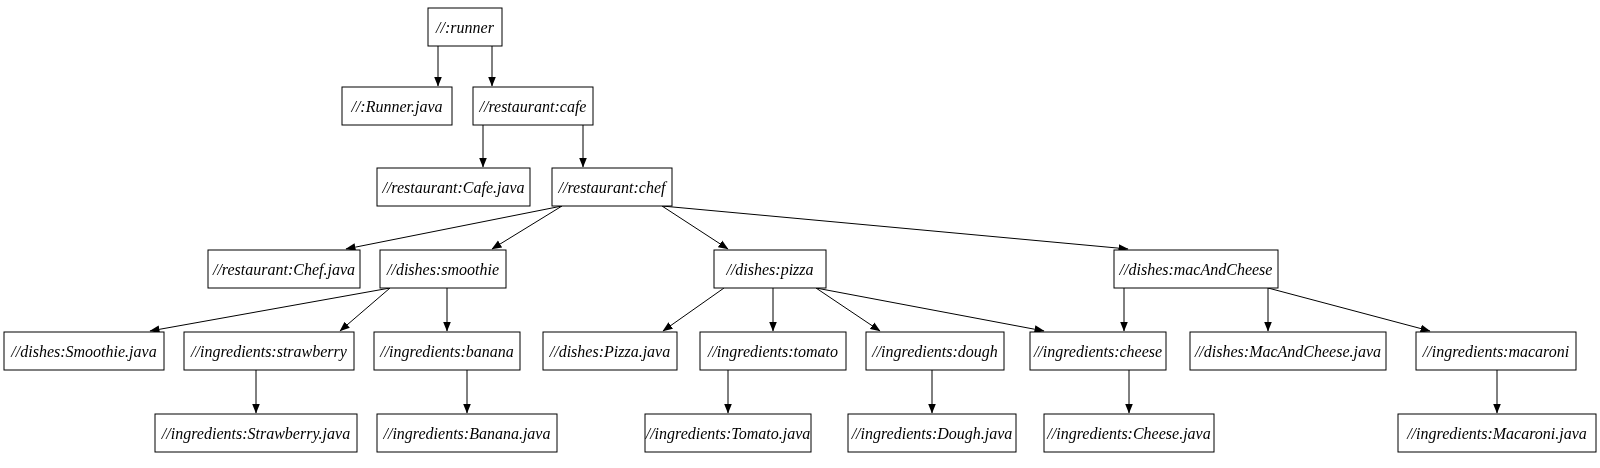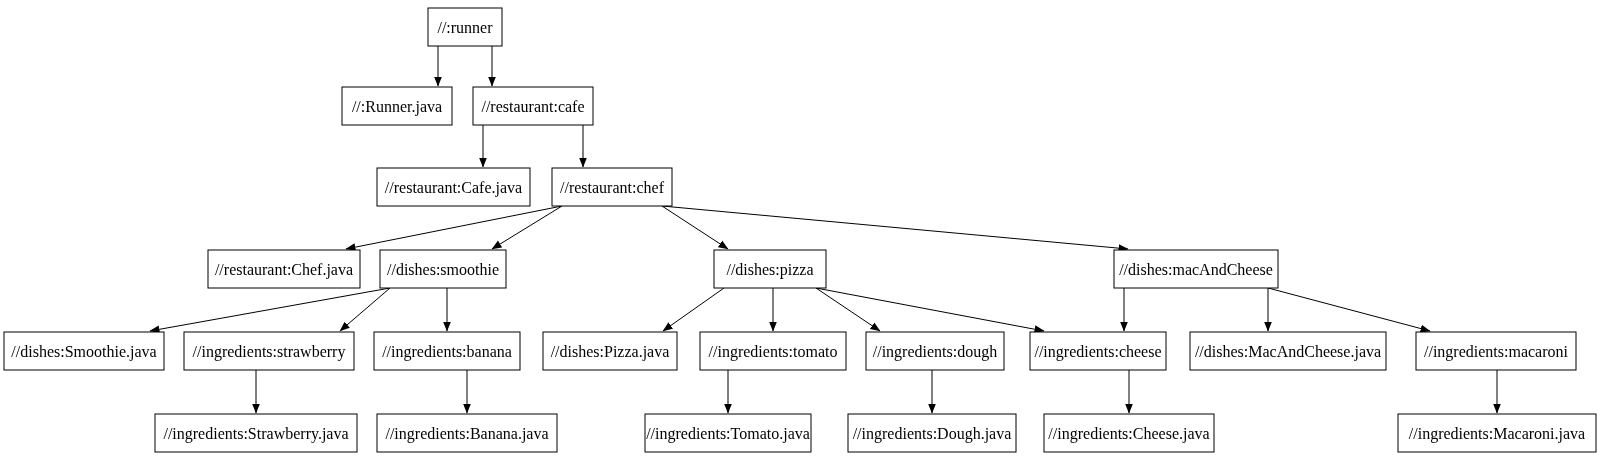--- a/index.html
+++ b/index.html
@@ -8,20 +8,21 @@
     background: #ffffff;
     width: 1600px;
     height: 468px;
     overflow: hidden;
     font-family: "Liberation Serif", serif;
   }
   #graph-wrap {
     width: 1600px;
     height: 468px;
     position: relative;
+    font-style: italic;
   }
   svg {
     display: block;
   }
   .node-rect {
     fill: #ffffff;
     stroke-width: 1px;
   }
   .node-label {
     font-family: "Liberation Serif", serif;

